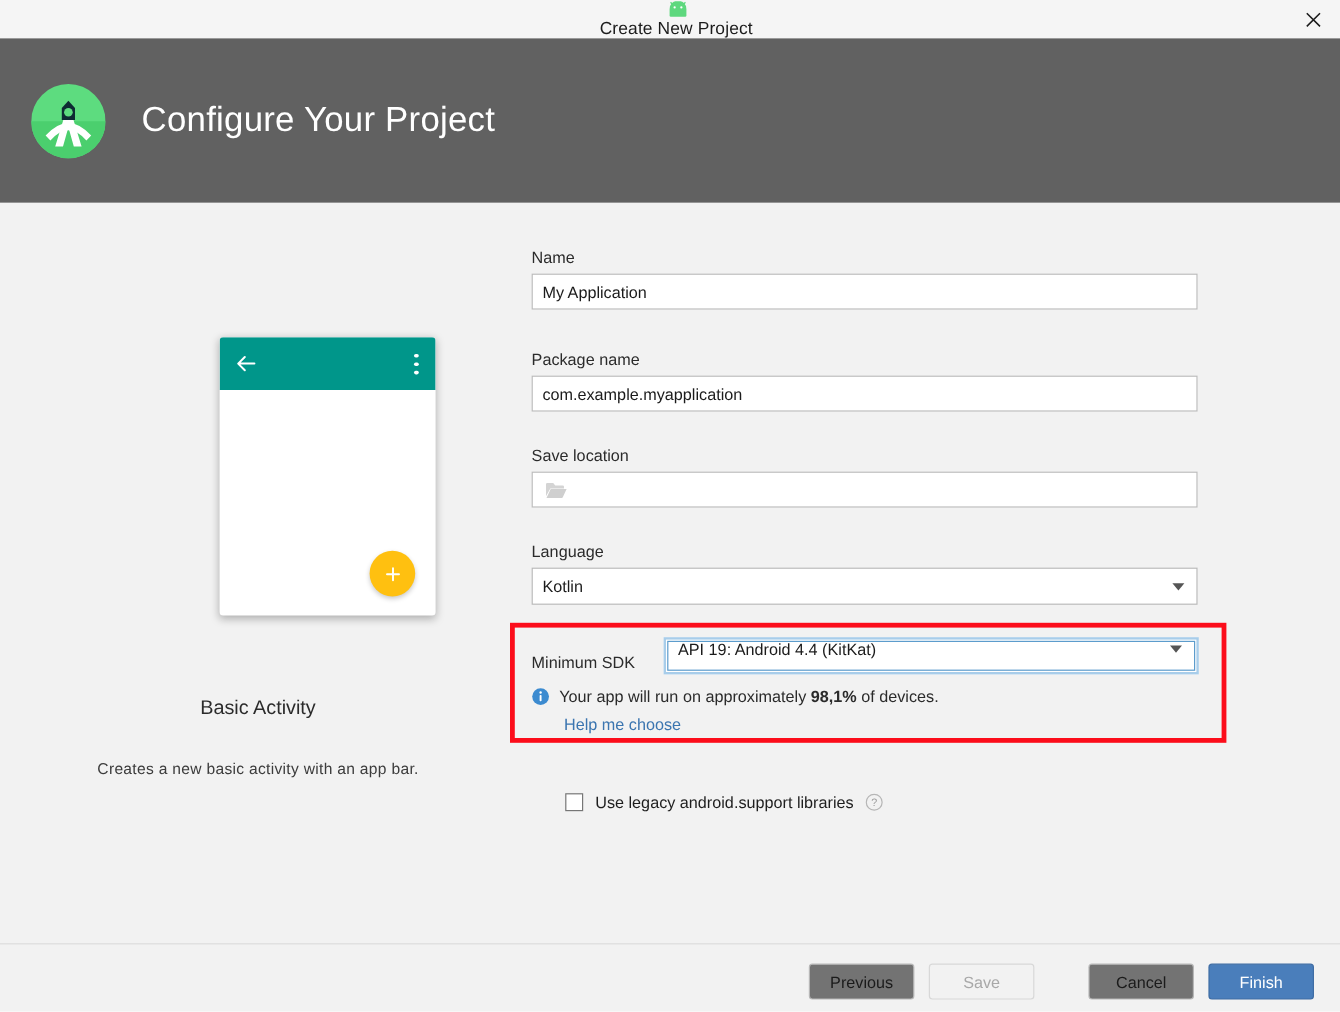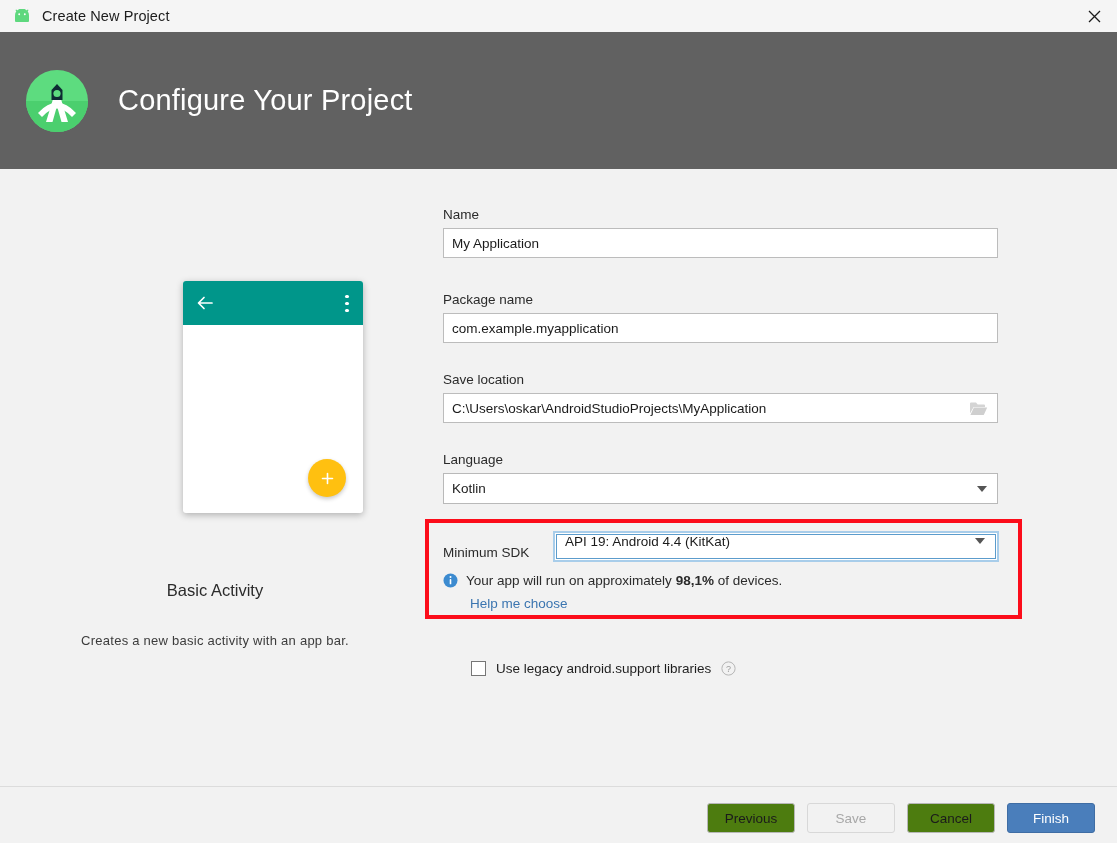--- a/index.html
+++ b/index.html
@@ -21,20 +21,21 @@
   }
 
   
   .titlebar {
     position: absolute;
     left: 0; top: 0;
     width: 1117px; height: 32px;
     background: #f5f5f5;
     display: flex;
     align-items: center;
+    flex-direction: column;
   }
   .titlebar-icon {
     margin-left: 12px;
     width: 20px; height: 20px;
     display: flex; align-items: center; justify-content: center;
   }
   .titlebar-title {
     margin-left: 10px;
     font-size: 14.5px;
     color: #1c1c1c;
@@ -321,23 +322,24 @@
     min-width: 88px;
     padding: 0 16px;
     border-radius: 3px;
     display: flex;
     align-items: center; justify-content: center;
     font-size: 13.5px;
     cursor: default;
     user-select: none;
   }
   .btn-default {
-    background: #4d7c0f;
+    background: #737373;
     border: 1px solid #b7b7b7;
     color: #1b1b1b;
+    margin-left: 33px;
   }
   .btn-disabled {
     background: #f2f2f2;
     border: 1px solid #d8d8d8;
     color: #a8a8a8;
   }
   .btn-primary {
     background: #4a7ebb;
     border: 1px solid #3f6da4;
     color: #ffffff;
@@ -420,21 +422,20 @@
       <div class="fld-package">
         <div class="field-label">Package name</div>
         <div class="text-input">
           <span class="value">com.example.myapplication</span>
         </div>
       </div>
 
       <div class="fld-save">
         <div class="field-label">Save location</div>
         <div class="text-input">
-          <span class="value">C:\Users\oskar\AndroidStudioProjects\MyApplication</span>
           <span class="folder-btn">
             <svg width="19" height="15" viewBox="0 0 19 15">
               <path d="M1 2.5 A1 1 0 0 1 2 1.5 L7 1.5 L8.7 3.6 L15 3.6 A1 1 0 0 1 16 4.6 L16 6 L4.6 6 L1 12.5 Z" fill="#d4d4d4"></path>
               <path d="M4.9 6.6 L18.2 6.6 L15 13.4 A1 1 0 0 1 14 13.9 L1.4 13.9 Z" fill="#cfcfcf"></path>
             </svg>
           </span>
         </div>
       </div>
 
       <div class="fld-language">

